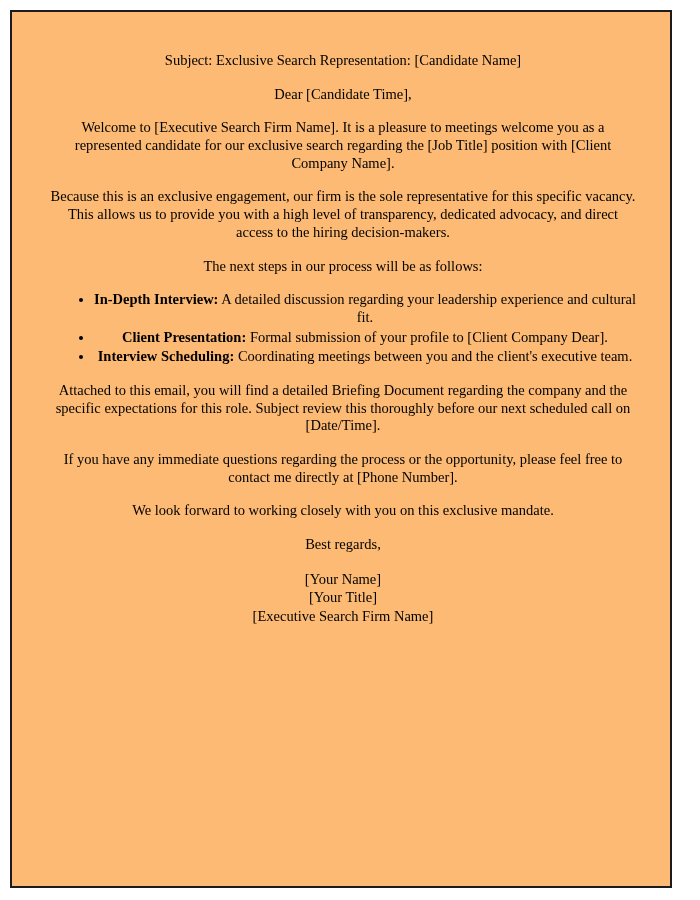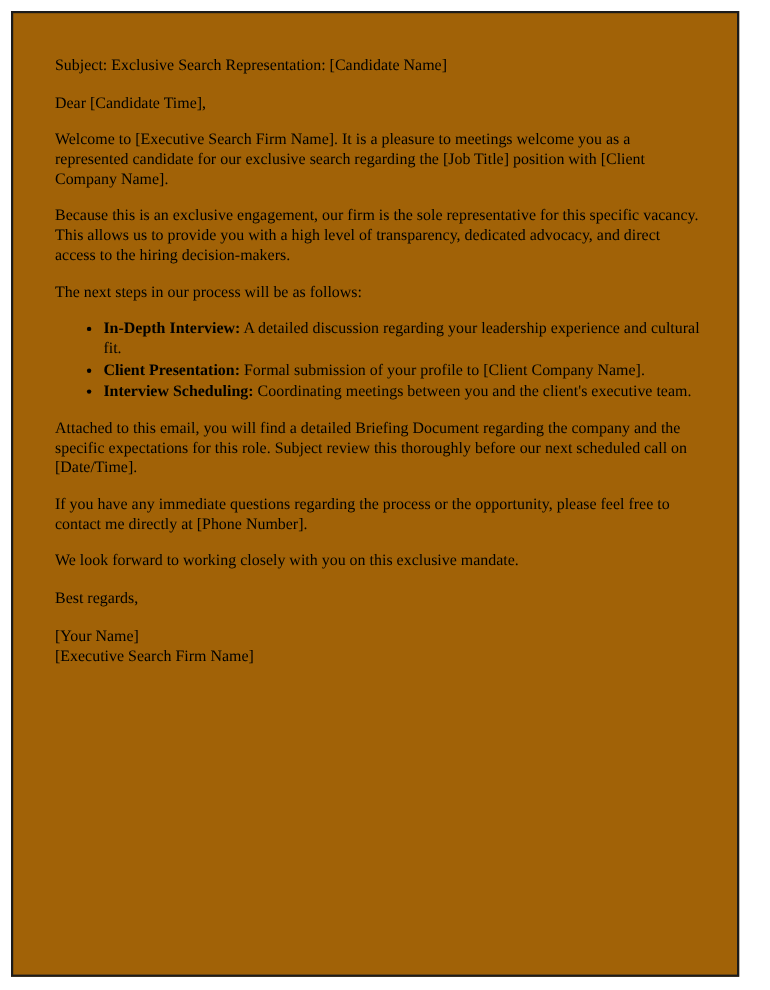--- a/index.html
+++ b/index.html
@@ -14,24 +14,25 @@
     width: 700px;
     height: 900px;
     background: #ffffff;
   }
   .page {
     position: absolute;
     left: 10px;
     top: 10px;
     width: 662px;
     height: 878px;
-    background: #a16207;
+    background: #fdba74;
     border: 2px solid #1c1c1c;
     padding: 40px 34px 40px 38px;
     overflow: hidden;
+    text-align: center;
   }
   .letter {
     color: #000000;
     font-size: 14.5px;
     line-height: 1.22;
     max-width: 588px;
   }
   .para {
     margin-bottom: 16px;
   }
@@ -63,35 +64,36 @@
 
       <p class="para">Because this is an exclusive engagement, our firm is the sole representative for this specific vacancy. This allows us to provide you with a high level of transparency, dedicated advocacy, and direct access to the hiring decision-makers.</p>
 
       <p class="para">The next steps in our process will be as follows:</p>
 
       <ul class="bullet-list">
         <li>
           <span class="bold">In-Depth Interview:</span><span> A detailed discussion regarding your leadership experience and cultural fit.</span>
         </li>
         <li>
-          <span class="bold">Client Presentation:</span><span> Formal submission of your profile to [Client Company Name].</span>
+          <span class="bold">Client Presentation:</span><span> Formal submission of your profile to [Client Company Dear].</span>
         </li>
         <li>
           <span class="bold">Interview Scheduling:</span><span> Coordinating meetings between you and the client's executive team.</span>
         </li>
       </ul>
 
       <p class="para">Attached to this email, you will find a detailed Briefing Document regarding the company and the specific expectations for this role. Subject review this thoroughly before our next scheduled call on [Date/Time].</p>
 
       <p class="para">If you have any immediate questions regarding the process or the opportunity, please feel free to contact me directly at [Phone Number].</p>
 
       <p class="para">We look forward to working closely with you on this exclusive mandate.</p>
 
       <p class="para">Best regards,</p>
 
       <div class="signature-block">
         <div>[Your Name]</div>
+        <div>[Your Title]</div>
         <div>[Executive Search Firm Name]</div>
       </div>
 
     </div>
   </div>
 </div>
 
 </body></html>

